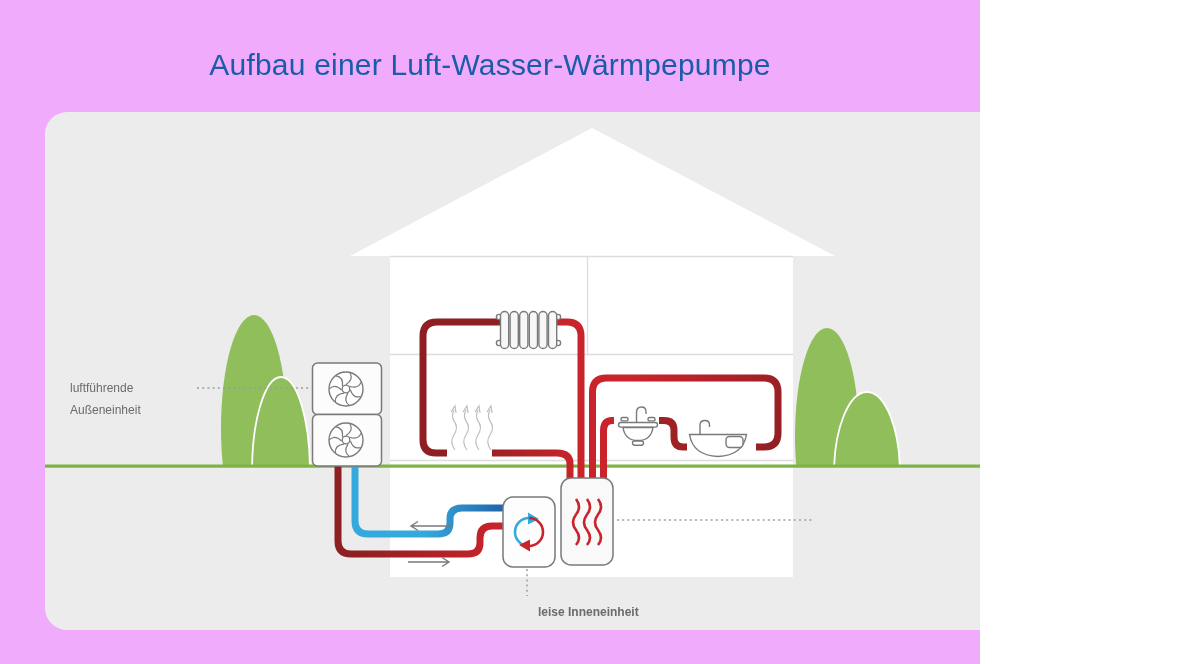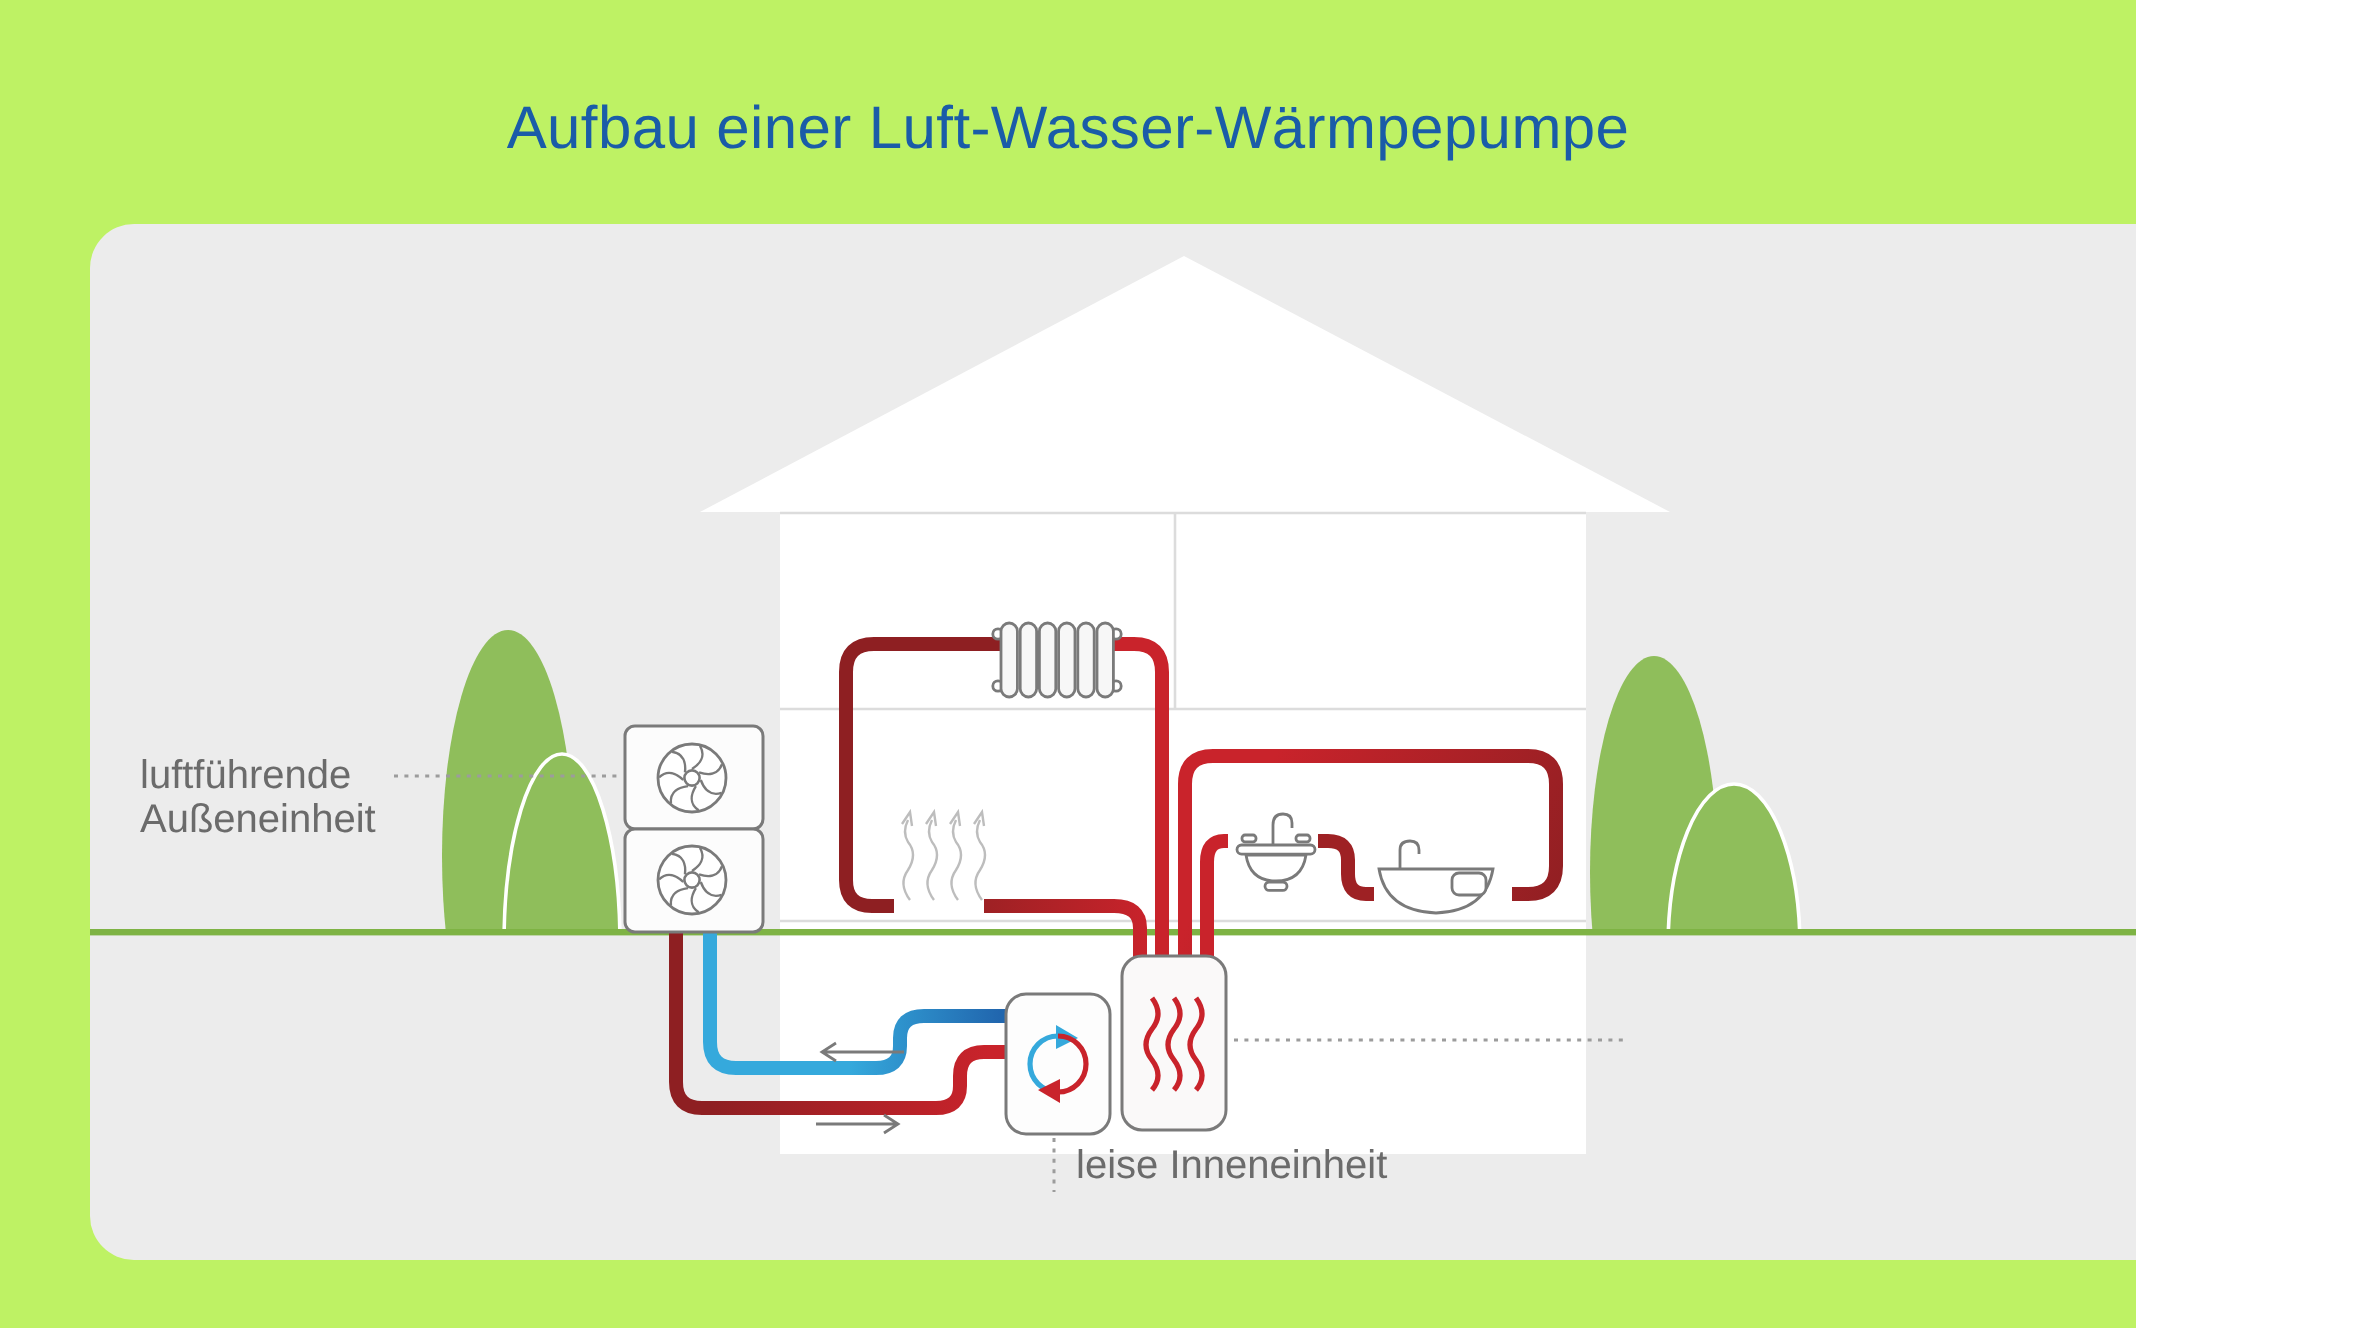--- a/index.html
+++ b/index.html
@@ -1,48 +1,48 @@
 <!DOCTYPE html>
 <html style="--title-blue: #1A5CA8; --panel-gray: #ECECEC; --tree-green: #8FBE5B; --ground-green: #7EB344; --pipe-hot-red: #C9232B; --pipe-return-maroon: #8E1F22; --pipe-mid-red: #9E2124; --pipe-cold-light-blue: #35A9DC; --pipe-cold-dark-blue: #2166AE; --outline-gray: #7A7A7A; --line-light-gray: #DCDCDC; --label-gray: #6B6B6B; --house-white: #FFFFFF; --dotted-gray: #9C9C9C;"><head>
 <meta charset="utf-8">
 <style>
   html,body{margin:0;padding:0;background:#ffffff;}
   .stage{
     position:relative;
-    width:1068px;height:664px;
+    width:980px;height:664px;
     font-family:"Liberation Sans", sans-serif;
     overflow:hidden;
-    background:#bef264;
+    background:#f0abfc;
   }
   .title{
     position:absolute;
     top:48px;left:0;width:100%;
     text-align:center;
     font-size:30px;
     letter-spacing:0.2px;
     color:var(--title-blue,#1A5CA8);
   }
   .panel{
     position:absolute;
     left:45px;top:112px;
     width:1090px;height:518px;
     background:var(--panel-gray,#ECECEC);
     border-radius:22px;
   }
   svg.scene{position:absolute;left:0;top:0;}
   .lbl{
     position:absolute;
-    font-size:20px;
+    font-size:12px;
     color:var(--label-gray,#6B6B6B);
     line-height:22px;
     white-space:nowrap;
   }
   .lbl-aussen{left:70px;top:377px;}
   .lbl-speicher{left:824px;top:511px;}
-  .lbl-innen{left:538px;top:572px;}
+  .lbl-innen{left:538px;top:601px;font-weight:bold;}
 </style>
 </head>
 <body>
 
 <div class="stage">
 
   <div class="title">Aufbau einer Luft-Wasser-Wärmpepumpe</div>
 
   <div class="panel"></div>
 

